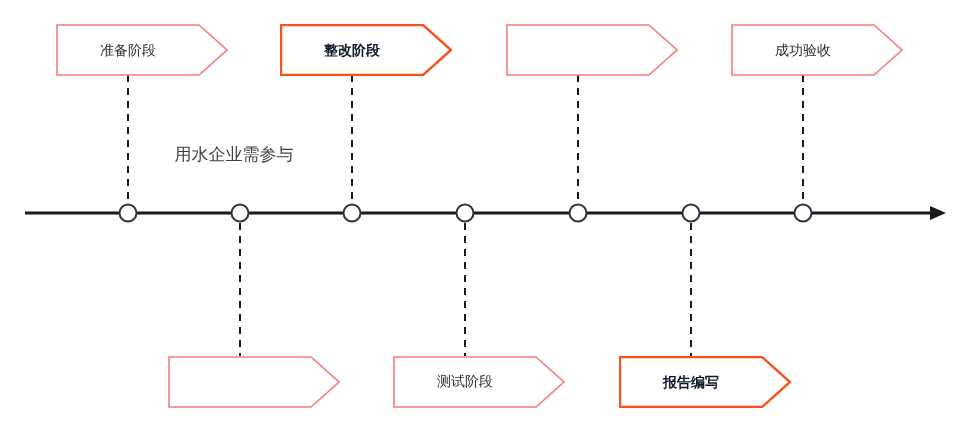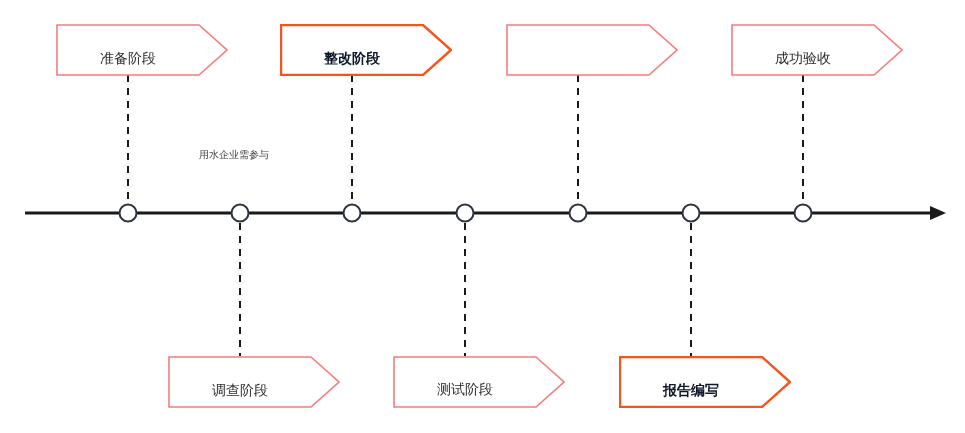--- a/index.html
+++ b/index.html
@@ -58,35 +58,34 @@
   .stage-label {
     position: absolute;
     left: 0;
     top: 0;
     width: 144px;
     height: 66px;
     line-height: 52px;
     text-align: center;
     font-size: 14px;
     color: #2d2d2d;
-    margin-top: 8px;
   }
   .stage.em .stage-label {
     font-weight: bold;
     color: #0f172a;
   }
   .annotation {
     position: absolute;
     left: 174px;
     top: 147px;
     width: 120px;
     height: 16px;
     line-height: 16px;
     text-align: center;
-    font-size: 10px;
+    font-size: 17px;
     color: #404040;
   }
 </style>
 </head>
 <body>
 
 <div class="canvas">
 
   <svg class="overlay-svg" width="965" height="433" viewBox="0 0 965 433">
 
@@ -135,21 +134,20 @@
     <svg width="172" height="52" viewBox="0 0 172 52">
       <polygon points="1,1 143,1 171,26 143,51 1,51" stroke="#f47c7c"></polygon>
     </svg>
     <span class="stage-label">成功验收</span>
   </div>
 
   <div class="stage" style="left:168px; top:356px;">
     <svg width="172" height="52" viewBox="0 0 172 52">
       <polygon points="1,1 143,1 171,26 143,51 1,51" stroke="#f47c7c"></polygon>
     </svg>
-    <span class="stage-label">调查阶段</span>
   </div>
 
   <div class="stage" style="left:393px; top:356px;font-family:Liberation Serif, serif;">
     <svg width="172" height="52" viewBox="0 0 172 52">
       <polygon points="1,1 143,1 171,26 143,51 1,51" stroke="#f47c7c"></polygon>
     </svg>
     <span class="stage-label">测试阶段</span>
   </div>
 
   <div class="stage em" style="left:619px; top:356px;text-decoration:underline;">

